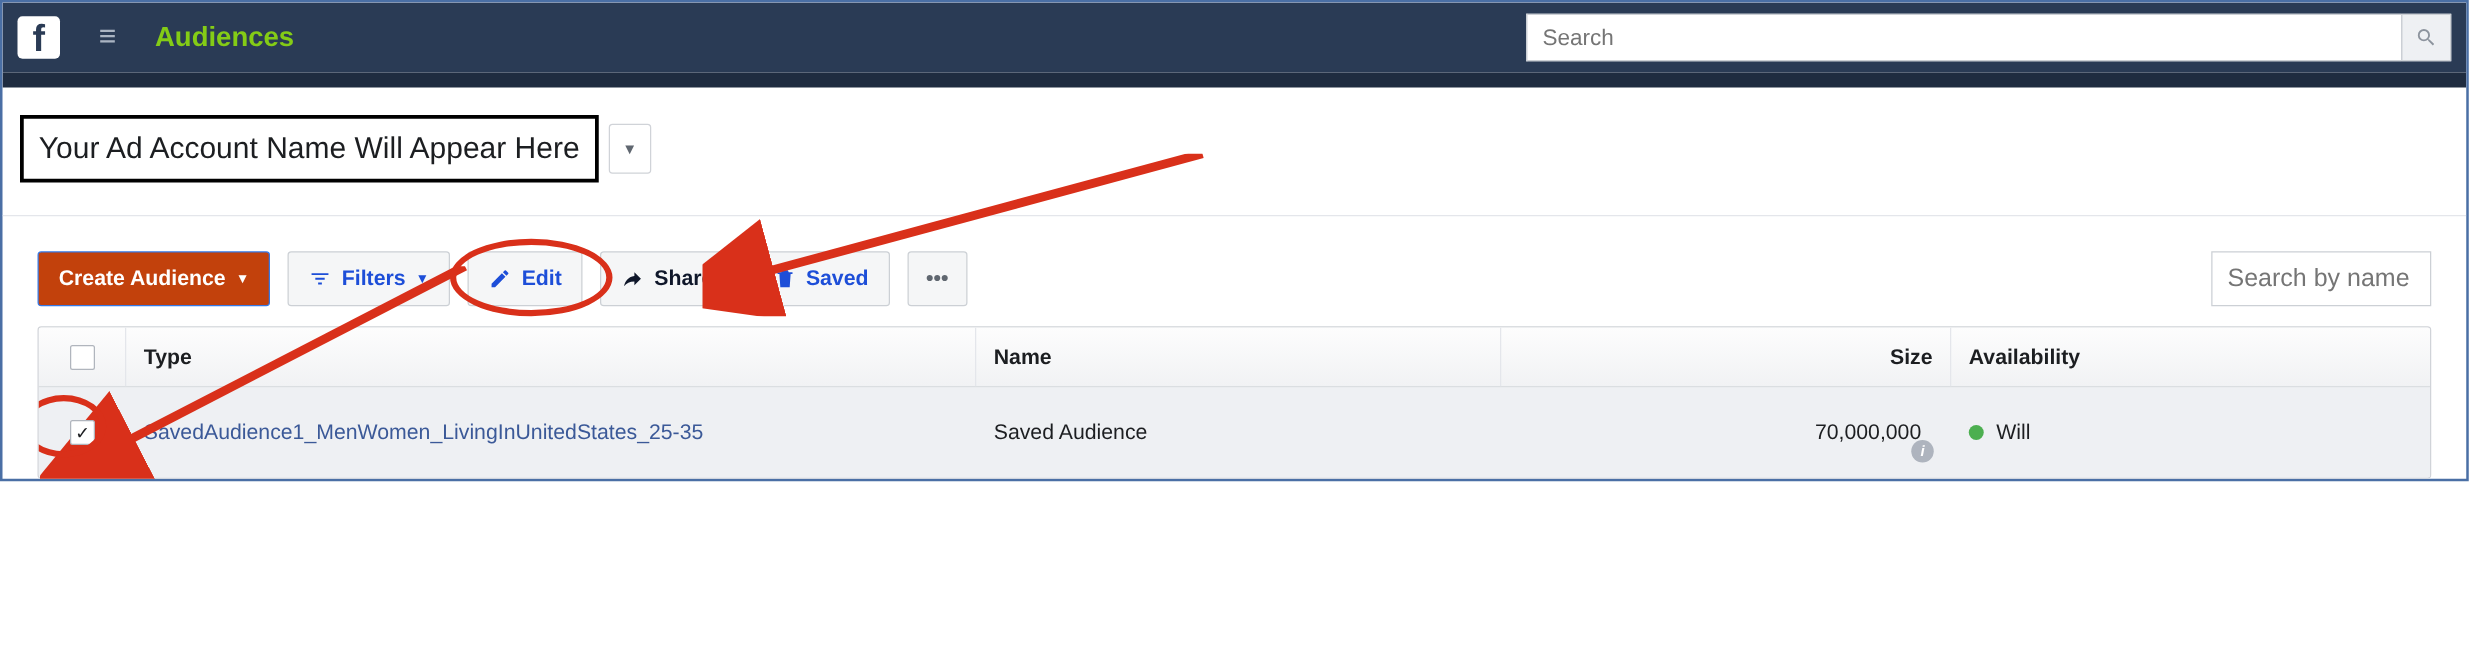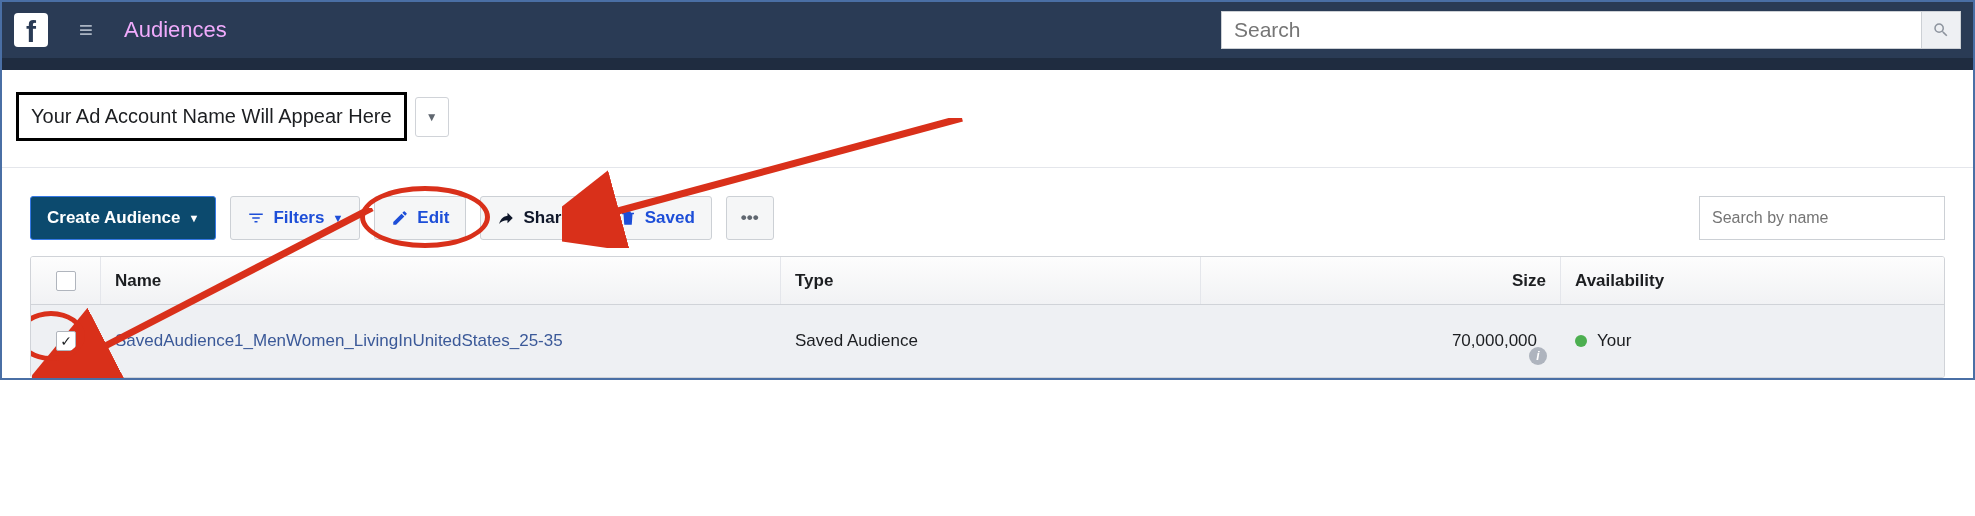--- a/index.html
+++ b/index.html
@@ -27,29 +27,29 @@
     background: #fff; color: #2a3b55;
     border-radius: 4px;
     display:flex; align-items:flex-end; justify-content:center;
     font-weight: bold; font-size: 30px; line-height: 30px;
     padding-bottom: 0;
   }
   .hamburger {
     color: #aab4c2; font-size: 24px; cursor:pointer;
     width: 40px; text-align:center;
   }
-  .page-title { color: #f0abfc; font-size: 22px; font-weight: 400; }
+  .page-title { color: #84cc16; font-size: 22px; font-weight: 700; }
   .search-wrap {
     margin-left: auto;
     display:flex; align-items:center;
   }
   .search-input {
     width: 700px; height: 38px;
     border: 1px solid #ccd0d5; border-right: none;
-    padding: 0 12px; font-size: 21px;
+    padding: 0 12px; font-size: 18px;
     background: #fff;
   }
   .search-btn {
     width: 40px; height: 38px;
     background: #eef0f3;
     border: 1px solid #ccd0d5;
     display:flex; align-items:center; justify-content:center;
     color: #8d949e; font-size: 18px;
   }
   .nav-shadow { height: 12px; background: #1f2c40; }
@@ -57,21 +57,21 @@
   
   .acct-row {
     display:flex; align-items:center;
     padding: 22px 14px 26px 14px;
     gap: 8px;
     border-bottom: 1px solid #e4e6eb;
   }
   .acct-box {
     border: 3px solid #000;
     padding: 10px 12px;
-    font-size: 20px;
+    font-size: 24px;
   }
   .acct-caret {
     width: 34px; height: 40px;
     border: 1px solid #d0d3d8;
     border-radius: 3px;
     background: #fff;
     display:flex; align-items:center; justify-content:center;
     color: #606770; font-size: 12px;
   }
 
@@ -84,29 +84,29 @@
   .btn {
     height: 44px;
     padding: 0 16px;
     border: 1px solid #ccd0d5;
     border-radius: 3px;
     background: #f5f6f7;
     display:inline-flex; align-items:center; gap:8px;
     font-size: 17px; font-weight: 600;
     color: #1d4ed8; cursor:pointer;
   }
-  .btn.primary { background:#0c4a6e; border-color:#3578e5; color:#fff; }
+  .btn.primary { background:#c2410c; border-color:#3578e5; color:#fff; }
   .btn.disabled { color:#0f172a; cursor:default; }
   .btn .caret-dn { font-size: 11px; }
   .btn.more { padding: 0 14px; font-weight:700; color:#606770; }
   .toolbar-spacer { flex: 1; }
   .name-search {
-    height: 44px; width: 246px;
+    height: 44px; width: 176px;
     border: 1px solid #ccd0d5;
-    padding: 0 12px; font-size:16px;
+    padding: 0 12px; font-size:20px;
   }
 
   
   .edit-wrap { position: relative; display:inline-flex; }
   .circle {
     position:absolute; border:5px solid #d9301a; border-radius:50%;
     pointer-events:none;
   }
   .circle.edit-c { width: 130px; height: 62px; top:-10px; left:-14px; }
   .circle.check-c { width: 68px; height: 50px; top:-8px; left:-14px; }
@@ -252,39 +252,39 @@
     <div class="toolbar-spacer"></div>
 
     <input class="name-search" placeholder="Search by name" style="">
   </div>
 
   <div class="tbl">
     <div class="thead">
       <div class="chk-cell">
         <div class="chk"></div>
       </div>
+      <div>Type</div>
       <div>Name</div>
-      <div>Type</div>
       <div class="size-h">Size</div>
       <div>Availability</div>
     </div>
 
     <div class="trow">
       <div class="chk-cell">
         <div class="circle check-c"></div>
         <div class="chk">✓</div>
       </div>
       <div>
         <span class="name-link">SavedAudience1_MenWomen_LivingInUnitedStates_25-35</span>
       </div>
       <div>Saved Audience</div>
       <div class="size-cell">
         <span>70,000,000</span>
         <span class="info-i">i</span>
       </div>
       <div class="avail-cell">
         <span class="dot-ready"></span>
-        <span>Your</span>
+        <span>Will</span>
       </div>
     </div>
   </div>
 
 </div>
 
 </body></html>

